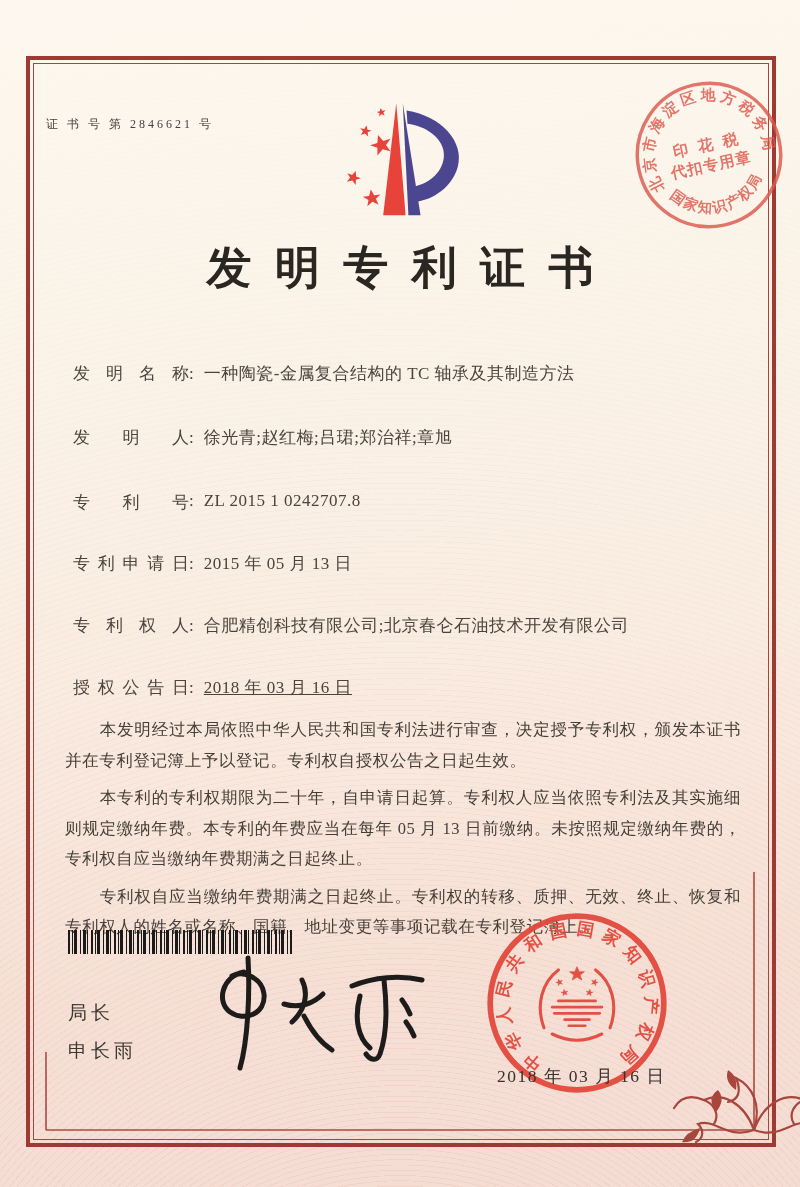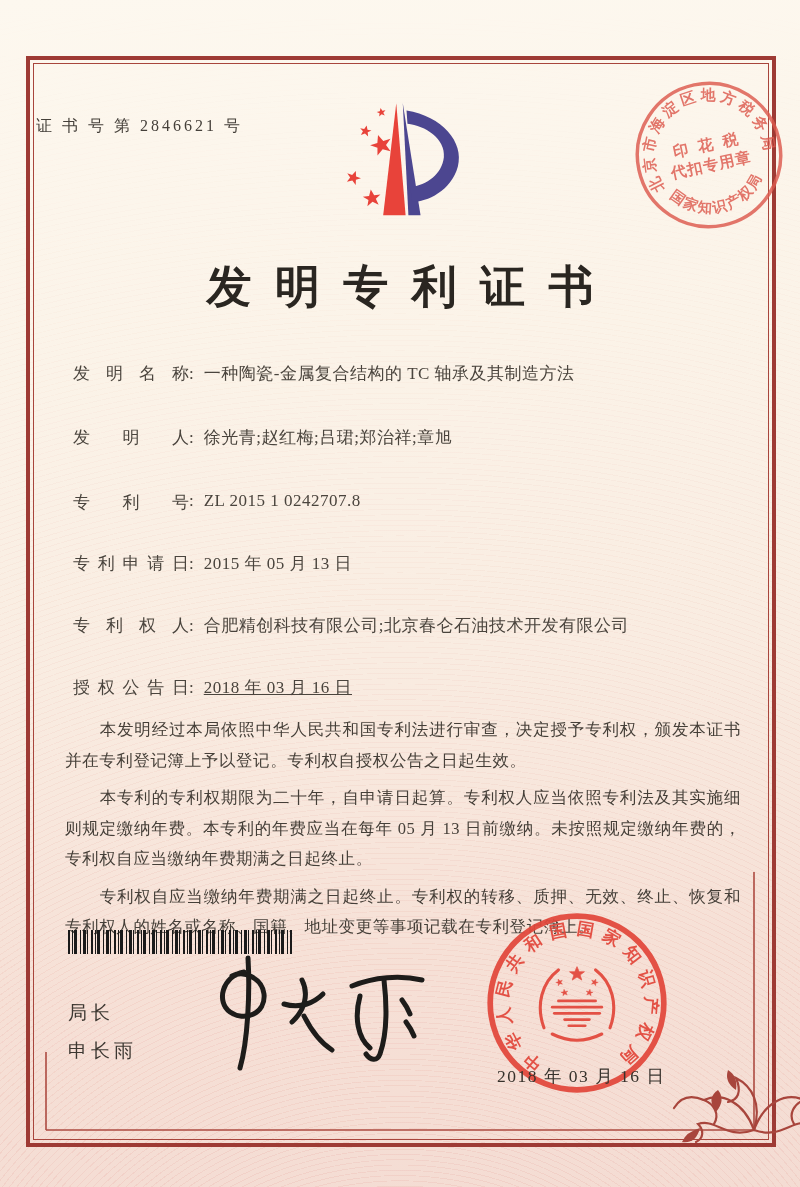--- a/index.html
+++ b/index.html
@@ -18,27 +18,27 @@
   }
   .frame-outer{
     position:absolute;left:26px;top:56px;right:24px;bottom:40px;
     border:4px solid #9e3a34;
   }
   .frame-outer .frame-inner-line{
     position:absolute;inset:3px;border:1px solid #a8453c;
   }
   .decor-layer{position:absolute;inset:0;pointer-events:none;}
   .cert-no{
-    position:absolute;left:36px;top:116px;font-size:16px;letter-spacing:3px;color:#45403a;
+    position:absolute;left:46px;top:116px;font-size:12px;letter-spacing:3px;color:#45403a;
   }
   .logo{position:absolute;left:330px;top:92px;width:140px;height:138px;}
   .title{
     position:absolute;left:0;right:0;top:238px;text-align:center;
     font-size:45px;font-weight:700;color:#2a2621;
-    letter-spacing:0.52em;text-indent:0.52em;margin-top:19px;
+    letter-spacing:0.52em;text-indent:0.52em;
   }
   .field-row{position:absolute;left:64px;right:52px;font-size:17px;color:#4a443d;}
   .f-label{
     display:inline-block;width:116px;text-align:justify;text-align-last:justify;
     vertical-align:top;
     margin-left:9px;
   }
   .f-colon{display:inline-block;margin-right:10px;}
   .f-value{letter-spacing:0.5px;}
   .row-0{top:362px;} .row-1{top:426px;} .row-2{top:491px;}

